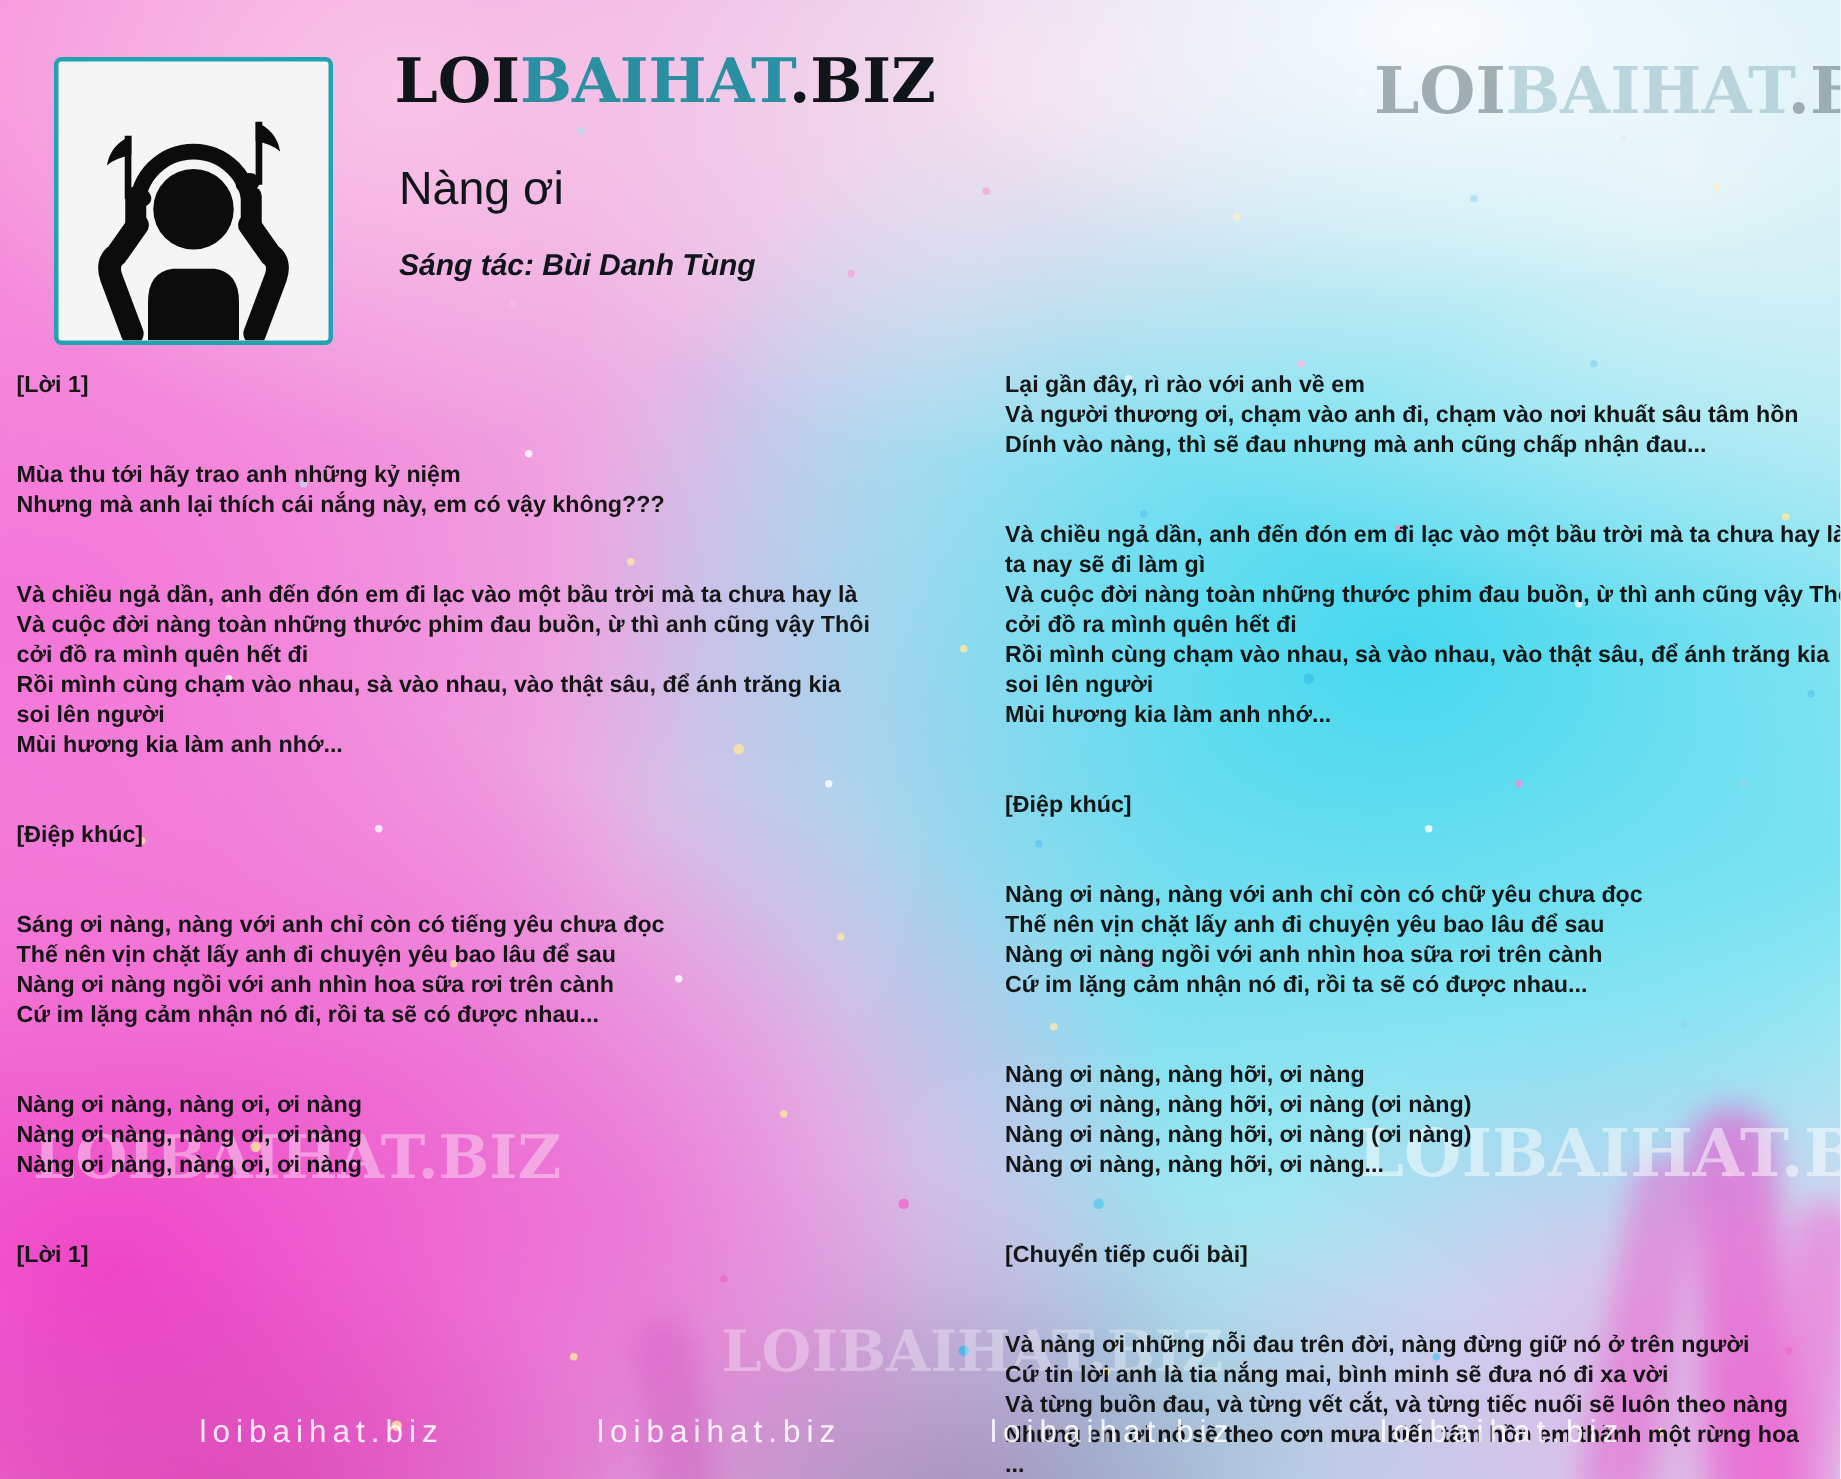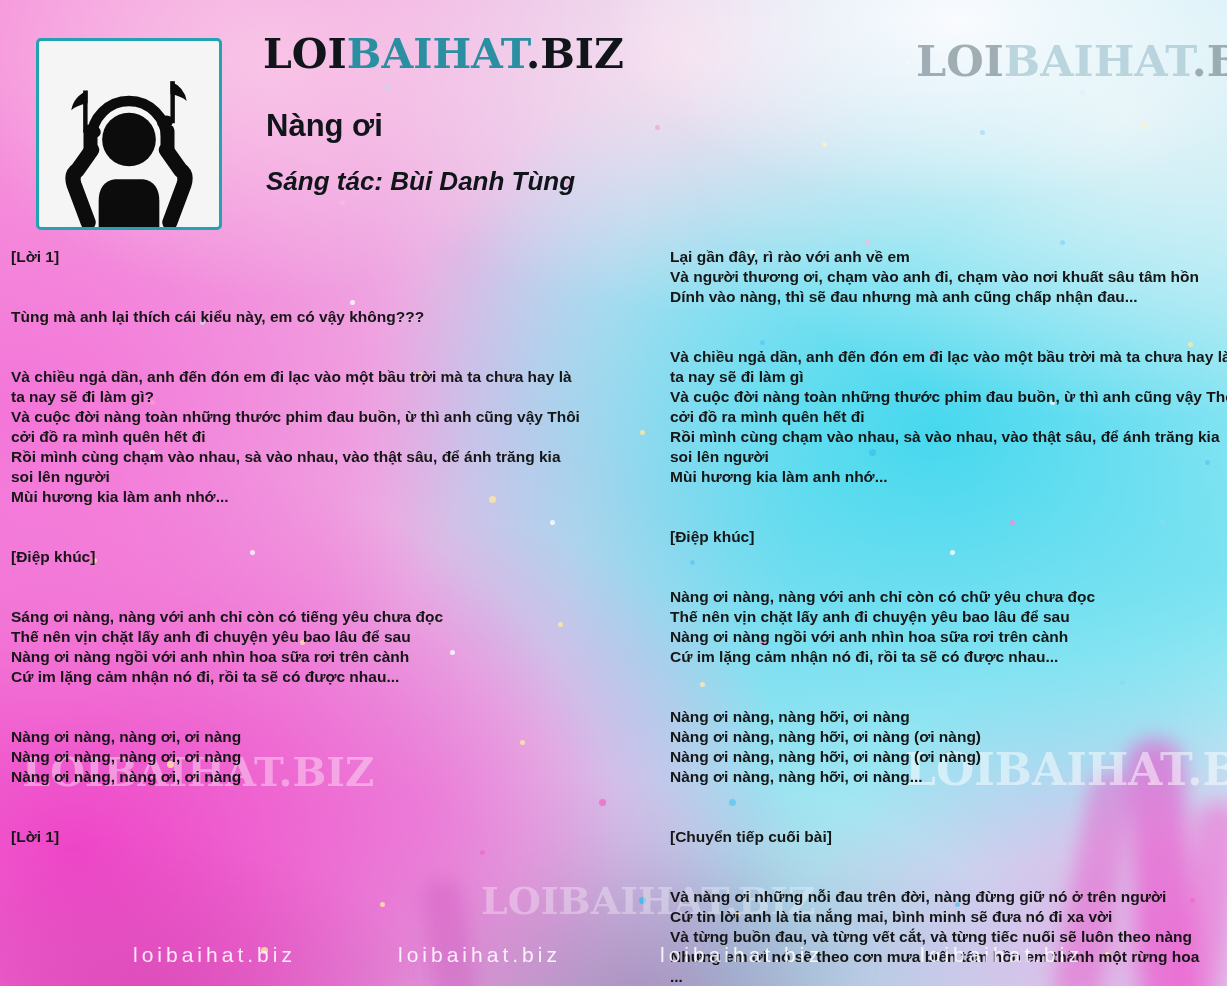--- a/index.html
+++ b/index.html
@@ -38,23 +38,23 @@
   .speck-pink{box-shadow:655px 125px 0 0 #f4a8d8,565px 180px 0 0 #f4a8d8,865px 240px 0 0 #f8bce2,930px 350px 0 0 #f48fd0,1010px 520px 0 0 #f48fd0,760px 640px 0 0 #f48fd0,600px 800px 0 1px #ef6cc8,480px 850px 0 0 #ef6cc8,1150px 780px 0 0 #f48fd0,1190px 898px 0 0 #ef6cc8,340px 200px 0 0 #f8bce2,150px 400px 0 0 #fa9ad8;}
   .speck-white{box-shadow:350px 300px 0 0 #ffffff,550px 520px 0 0 #ffffff,750px 250px 0 0 #f4fafc,950px 550px 0 0 #ffffff,1050px 400px 0 0 #f4fafc,150px 450px 0 0 #ffffff,250px 550px 0 0 #ffffff,450px 650px 0 0 #ffffff,1080px 90px 0 0 #e6eef8,905px 60px 0 0 #f4fafc;}
   
   .logo-box{position:absolute;left:36px;top:38px;width:186px;height:192px;box-sizing:border-box;
     background:#f5f5f5;border:3px solid #22a3b4;border-radius:5px;z-index:5;
     display:flex;align-items:flex-end;justify-content:center;overflow:hidden;}
   .wordmark{position:absolute;left:263px;top:30px;z-index:5;
     font-family:"DejaVu Serif",serif;font-weight:bold;font-size:41px;letter-spacing:0px;color:#10151a;white-space:nowrap;}
   .wordmark .accent{color:#2a8fa0;}
   .song-title{position:absolute;left:266px;top:108px;z-index:5;margin:0;
-    font-size:31px;font-weight:bold;color:#10151a;white-space:nowrap;}
+    font-size:31px;font-weight:normal;color:#10151a;white-space:nowrap;}
   .composer{position:absolute;left:266px;top:166px;z-index:5;margin:0;
-    font-size:26px;font-weight:bold;font-style:italic;color:#10151a;white-space:nowrap;}
+    font-size:20px;font-weight:bold;font-style:italic;color:#10151a;white-space:nowrap;}
   
   .col{position:absolute;top:247px;z-index:3;color:#161616;font-weight:bold;font-size:15.5px;line-height:20px;letter-spacing:0;}
   .col-left{left:11px;width:660px;}
   .col-right{left:670px;width:720px;}
   .block{margin:0 0 40px 0;}
   .line{white-space:nowrap;height:20px;}
   
   .wm{position:absolute;font-family:"DejaVu Serif",serif;font-weight:bold;white-space:nowrap;pointer-events:none;}
   .wm-top-right{left:916px;top:36px;font-size:43px;color:rgba(116,134,142,.65);z-index:4;}
   .wm-top-right .lite{color:rgba(165,198,208,.7);}
@@ -111,25 +111,25 @@
   </div>
   <div class="wordmark"><span>LOI</span><span class="accent">BAIHAT</span><span>.BIZ</span></div>
   <h1 class="song-title">Nàng ơi</h1>
   <h2 class="composer">Sáng tác: Bùi Danh Tùng</h2>
 
   <div class="col col-left">
     <div class="block">
       <div class="line">[Lời 1]</div>
     </div>
     <div class="block">
-      <div class="line">Tùng mà anh lại thích cái kiểu này, em có vậy không???</div>
+      <div class="line">Mùa thu tới hãy trao anh những kỷ niệm</div>
+      <div class="line">Nhưng mà anh lại thích cái nắng này, em có vậy không???</div>
     </div>
     <div class="block">
       <div class="line">Và chiều ngả dần, anh đến đón em đi lạc vào một bầu trời mà ta chưa hay là</div>
-      <div class="line">ta nay sẽ đi làm gì?</div>
       <div class="line">Và cuộc đời nàng toàn những thước phim đau buồn, ừ thì anh cũng vậy Thôi</div>
       <div class="line">cởi đồ ra mình quên hết đi</div>
       <div class="line">Rồi mình cùng chạm vào nhau, sà vào nhau, vào thật sâu, để ánh trăng kia</div>
       <div class="line">soi lên người</div>
       <div class="line">Mùi hương kia làm anh nhớ...</div>
     </div>
     <div class="block">
       <div class="line">[Điệp khúc]</div>
     </div>
     <div class="block">

